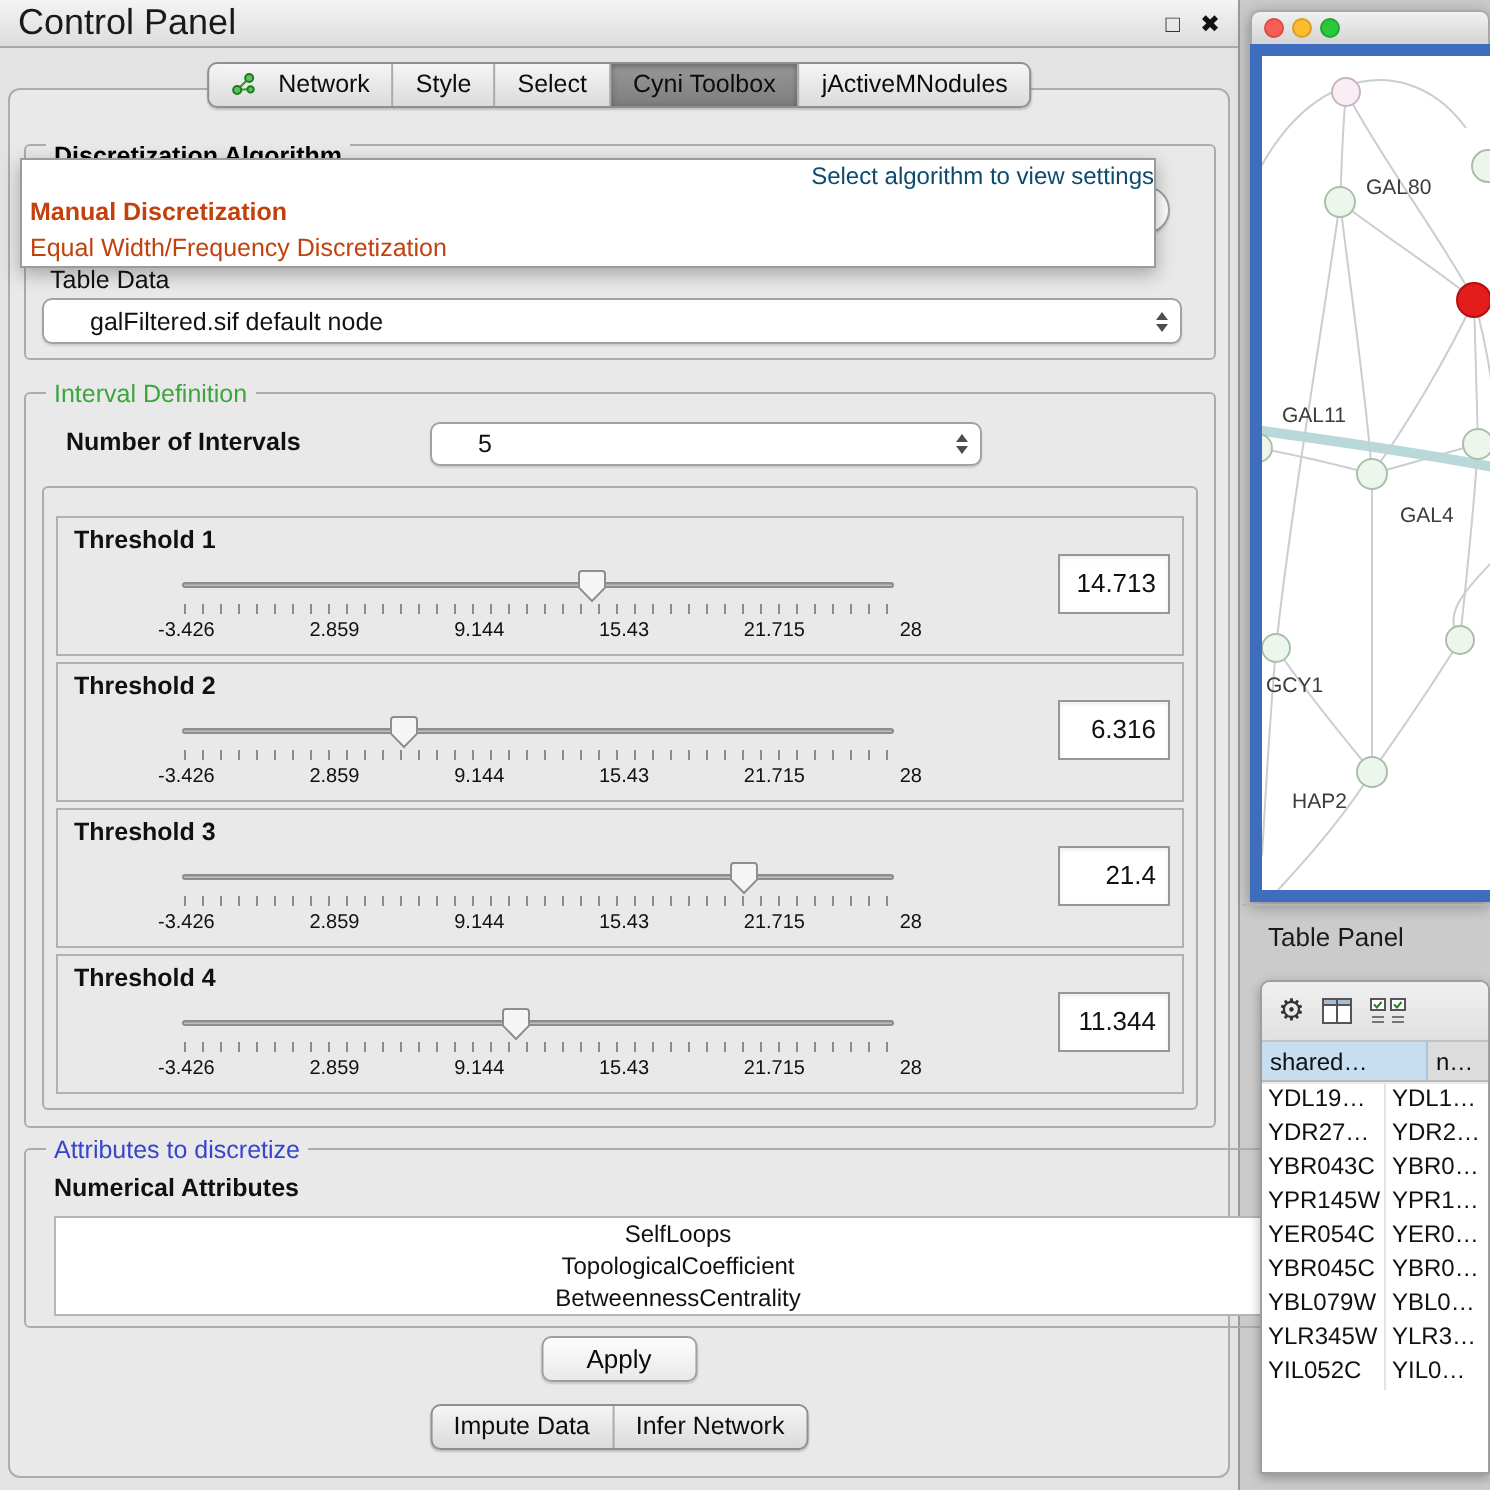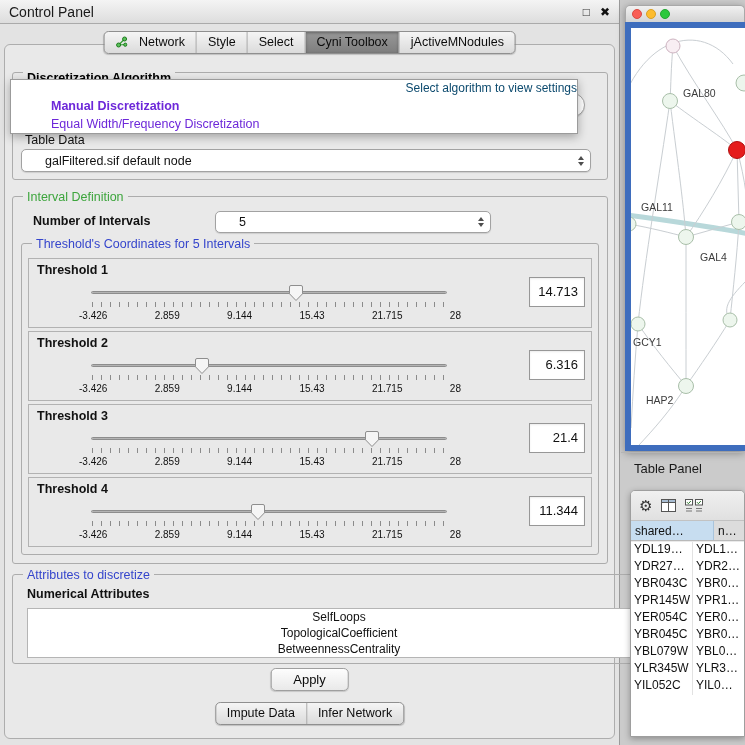--- a/index.html
+++ b/index.html
@@ -3,21 +3,21 @@
 <meta charset="utf-8">
 <style>
   * { margin:0; padding:0; box-sizing:border-box; }
   html,body { width:745px; height:745px; overflow:hidden; }
   body { font-family:"Liberation Sans", sans-serif; background:#cbcbcb; color:#111; }
   .screen { position:relative; width:745px; height:745px; }
 
   
   .control-panel { position:absolute; left:0; top:0; width:620px; height:745px; background:#e3e3e3; border-right:1px solid #9a9a9a; }
   .cp-titlebar { height:24px; background:linear-gradient(#f4f4f4,#dddddd); border-bottom:1px solid #aaa; display:flex; align-items:center; padding:0 9px; }
-  .cp-title { font-size:14px; color:#1a1a1a; }
+  .cp-title { font-size:18px; color:#1a1a1a; }
   .cp-buttons { margin-left:auto; display:flex; gap:10px; align-items:center; }
   .cp-float { font-size:12px; color:#333; cursor:default; }
   .cp-close { font-size:12px; color:#111; cursor:default; }
   .cp-inner { position:absolute; left:4px; right:4px; top:44px; bottom:6px; background:#e9e9e9; border:1px solid #adadad; border-radius:6px; }
 
   
   .tabbar { position:absolute; left:50%; transform:translateX(-50%); display:flex; border:1px solid #8f8f8f; border-radius:5px; overflow:hidden; background:linear-gradient(#f5f5f5,#dbdbdb); box-shadow:0 1px 1px rgba(0,0,0,.18); z-index:5; white-space:nowrap; }
   #top-tabs { top:31px; }
   #bottom-tabs { top:702px; }
   .tab { display:flex; align-items:center; gap:5px; padding:3px 11px 4px 11px; font-size:12.5px; color:#0c0c0c; border-left:1px solid #ababab; }
@@ -38,21 +38,21 @@
   .combo-value { position:absolute; left:8px; top:50%; transform:translateY(-50%); white-space:nowrap;margin-left:15px; }
   .combo-arrows { position:absolute; right:6px; top:50%; transform:translateY(-50%); display:flex; flex-direction:column; gap:2px; }
   .combo-arrows::before { content:""; border-left:3.5px solid transparent; border-right:3.5px solid transparent; border-bottom:4.5px solid #4e4e4e; }
   .combo-arrows::after  { content:""; border-left:3.5px solid transparent; border-right:3.5px solid transparent; border-top:4.5px solid #4e4e4e; }
   .algo-combo { left:8px; right:22px; top:20px; height:24px; border-radius:12px; }
   .table-combo { left:8px; top:76px; right:16px; height:23px; }
 
   
   .popup { position:absolute; left:10px; top:79px; width:568px; height:55px; background:#fff; border:1px solid #9b9b9b; box-shadow:0 3px 9px rgba(0,0,0,.3); z-index:40; }
   .popup-hint { height:17px; line-height:17px; text-align:right; color:#0c4a6e; font-size:12px; }
-  .popup-option { height:18px; line-height:18px; padding-left:4px; font-size:12.5px; color:#6d28d9;margin-left:36px; }
+  .popup-option { height:18px; line-height:18px; padding-left:4px; font-size:12.5px; color:#c2410c; }
   .popup-bold { font-weight:bold; }
 
   .interval-group { left:12px; top:196px; width:596px; height:368px; }
   .bold-label { font-weight:bold; font-size:12.5px; }
   .intervals-label { position:absolute; left:20px; top:17px; }
   .intervals-combo { left:202px; top:14px; width:276px; height:22px; }
   .thresholds-group { left:8px; right:8px; top:46px; bottom:8px; }
   #thresholds-container { position:absolute; inset:0; padding-top:14px; }
 
   .threshold-panel { position:relative; height:70px; margin:0 6px 3px 6px; border:1px solid #b2b2b2; background:#e9e9e9; }
@@ -163,21 +163,20 @@
     </div>
 
     <div class="group interval-group">
       <span class="legend legend-green">Interval Definition</span>
       <span class="bold-label intervals-label">Number of Intervals</span>
       <div class="combo intervals-combo">
         <span class="combo-value">5</span>
         <span class="combo-arrows"></span>
       </div>
       <div class="group thresholds-group">
-        <span class="legend legend-blue">Threshold's Coordinates for 5 Intervals</span>
         <div id="thresholds-container">
             <div class="threshold-panel">
               <div class="th-label">Threshold 1</div>
               <div class="slider">
                 <div class="track">
                   <div class="thumb" style="left: calc(57.72% - 8px);"><svg width="16" height="18" viewBox="0 0 16 18">
                       <path d="M3 1.5 H13 Q14.5 1.5 14.5 3 V9.8 L8 16.5 L1.5 9.8 V3 Q1.5 1.5 3 1.5 Z" fill="#f5f5f5" stroke="#8e8e8e" stroke-width="1"></path>
                     </svg></div>
                 </div>
                 <div class="ticks"></div>

